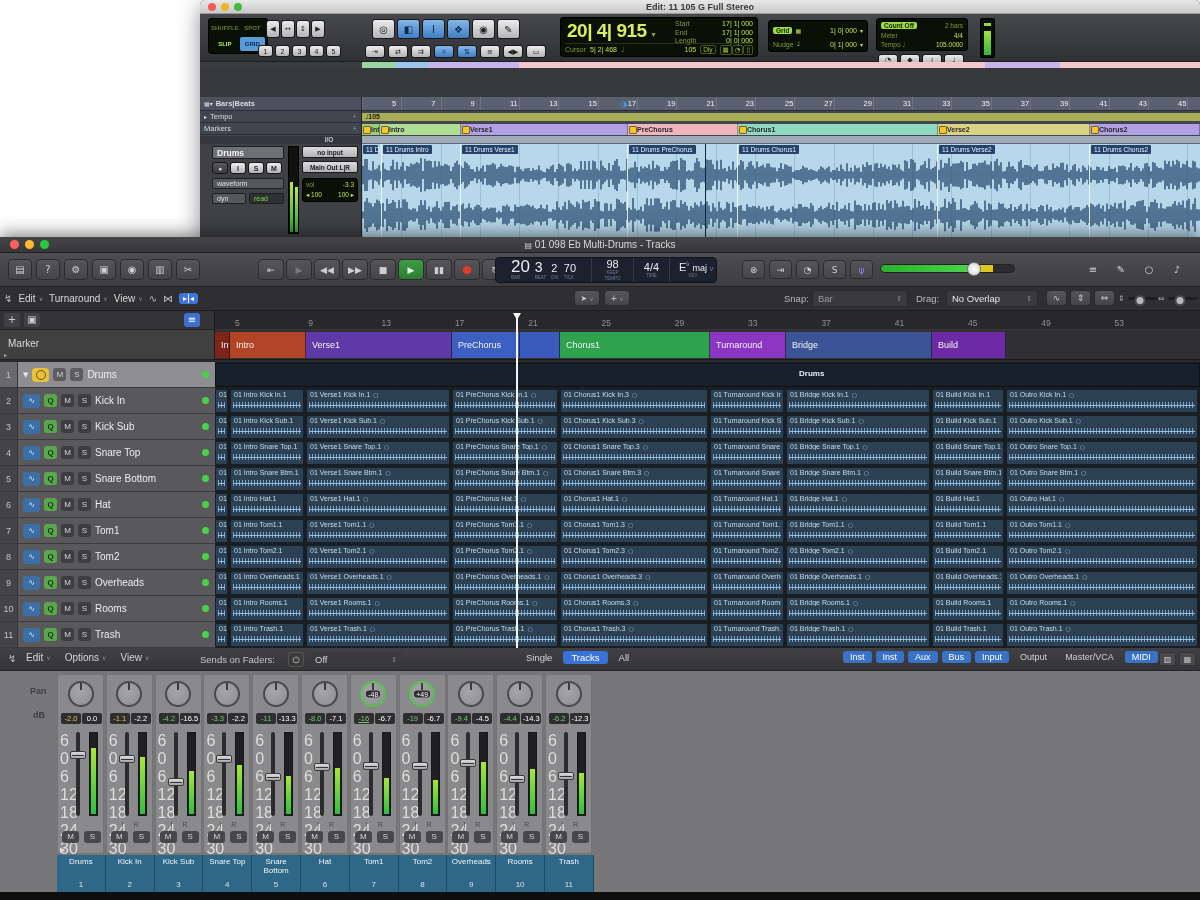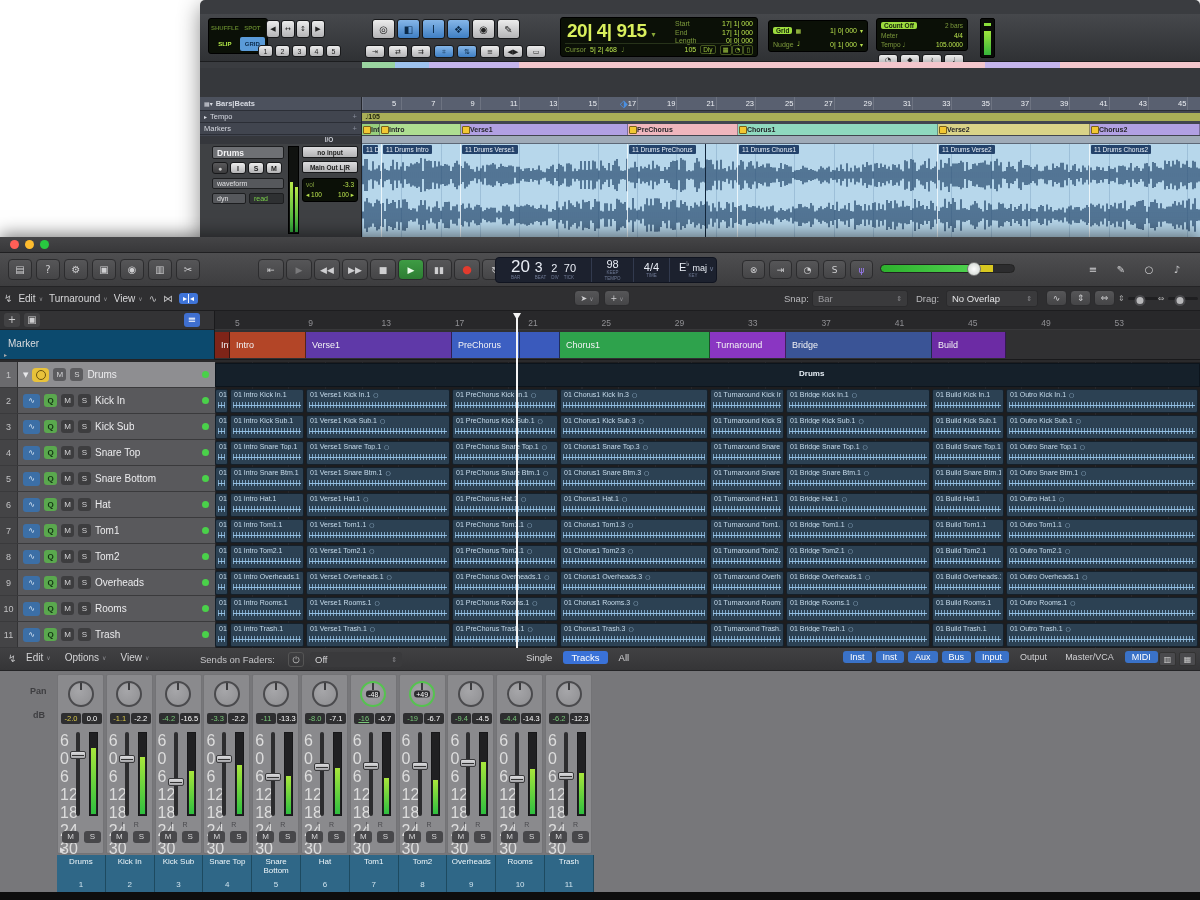--- a/index.html
+++ b/index.html
@@ -146,21 +146,21 @@
   #lg-zoombtns{position:absolute;left:1046px;top:3px;display:flex;gap:3px;}
   #lg-zoombtns .lgbtn{width:21px;height:16px;font-size:9px;}
   .zslider{position:absolute;top:7px;height:8px;display:flex;align-items:center;gap:3px;color:#aaa;font-size:8px;}
   .zslider .track{width:30px;height:3px;background:#1f1f21;border-radius:2px;position:relative;}
   .zslider .knob{position:absolute;left:40%;top:-2px;width:7px;height:7px;background:#bns;background:#b8b8ba;border-radius:50%;}
   .lg-sidehead{position:absolute;left:0;top:74px;width:215px;height:19px;background:#333335;border-right:1px solid #1a1a1c;border-bottom:1px solid #222224;}
   .sh-btn{position:absolute;top:2px;width:16px;height:14px;background:#424244;border-radius:3px;color:#cdcdcf;font-size:10px;text-align:center;line-height:14px;}
   .sh-blue{background:#3f6fd0;color:#fff;}
   .lg-ruler{position:absolute;left:215px;top:74px;right:0;height:19px;background:#28282a;border-bottom:1px solid #38383a;}
   .lg-tick{position:absolute;bottom:1px;font-size:8.5px;color:#909094;}
-  .lg-sidemark{position:absolute;left:0;top:93px;width:215px;height:30px;background:#0c4a6e;border-right:1px solid #1a1a1c;border-bottom:1px solid #232325;}
+  .lg-sidemark{position:absolute;left:0;top:93px;width:215px;height:30px;background:#404040;border-right:1px solid #1a1a1c;border-bottom:1px solid #232325;}
   .lg-sidemark .lab{position:absolute;left:8px;top:8px;font-size:10px;color:#dcdcde;}
   .lg-sidemark .disc{position:absolute;left:4px;bottom:1px;font-size:6px;color:#a8a8aa;}
   #lg-arrange{position:absolute;left:215px;top:93px;right:0;height:30px;background:#303032;border-bottom:1px solid #19191b;}
   #lg-arrange div{position:absolute;top:2px;height:26px;font-size:9px;color:#f2f2f4;line-height:26px;padding-left:6px;white-space:nowrap;overflow:hidden;border-right:1px solid rgba(10,10,12,.55);}
   #lg-trackheads{position:absolute;left:0;top:125px;width:215px;height:286px;background:#48484a;}
   .trow{position:absolute;left:0;width:215px;height:26px;border-bottom:1px solid #3a3a3c;display:flex;}
   .trow .num{width:18px;background:#444446;border-right:1px solid #333335;font-size:9px;color:#c2c2c4;display:flex;align-items:center;justify-content:center;}
   .trow .hd{flex:1;background:#59595c;display:flex;align-items:center;gap:4px;padding:0 6px 0 5px;}
   .trow.sel .hd{background:#8e8e91;}
   .trow.sel .num{background:#6a6a6d;}
@@ -231,20 +231,26 @@
   .plate .pnum{position:absolute;left:0;right:0;bottom:3px;font-size:8px;color:#cfe3ee;}
   .mix-arrow{position:absolute;left:60px;top:198px;font-size:7px;color:#dcdcde;}
   .lg-bottombar{position:absolute;left:0;bottom:0;right:0;height:8px;background:#0e0e0e;}
 </style>
 </head>
 <body>
 
 <div id="canvas" data-name="desktop">
 
   <div id="pt" data-name="protools-window">
+    <div class="pt-titlebar" data-name="protools-titlebar">
+      <span class="tl" style="left:8px;background:#f05c54;" data-name="close-icon"></span>
+      <span class="tl" style="left:21px;background:#f0b428;" data-name="minimize-icon"></span>
+      <span class="tl" style="left:34px;background:#44bc44;" data-name="zoom-window-icon"></span>
+      <div class="pt-title" data-name="protools-window-title">Edit: 11 105 G Full Stereo</div>
+    </div>
     <div class="pt-toolbar" data-name="protools-toolbar">
       <div id="pt-modes" class="lcd" data-name="edit-mode-cluster">
           <div class="pt-mode" data-name="mode-shuffle">SHUFFLE</div>
           <div class="pt-mode" data-name="mode-spot">SPOT</div>
           <div class="pt-mode slip" data-name="mode-slip">SLIP</div>
           <div class="pt-mode gridon" data-name="mode-grid">GRID</div>
         </div>
       <div id="pt-zoomcluster" data-name="zoom-cluster">
           <div class="pt-btn g" data-name="zoom-left-icon">◀</div>
           <div class="pt-btn g" data-name="zoom-horizontal-icon">↔</div>
@@ -461,20 +467,21 @@
         </div>
       <div class="pt-editcursor" data-name="edit-cursor"></div>
     </div>
   </div>
 
   <div id="lg" data-name="logic-window">
     <div class="lg-titlebar" data-name="logic-titlebar">
       <span class="tl" style="left:10px;background:#ff5f57;" data-name="close-icon"></span>
       <span class="tl" style="left:25px;background:#febc2e;" data-name="minimize-icon"></span>
       <span class="tl" style="left:40px;background:#28c840;" data-name="zoom-window-icon"></span>
+      <div class="lg-title" data-name="logic-window-title"><span class="g" style="font-size:8px;">▤</span> <span>01 098 Eb Multi-Drums - Tracks</span></div>
     </div>
     <div class="lg-toolbar" data-name="logic-toolbar">
       <div id="lg-lefticons" data-name="view-toggle-cluster">
           <div class="lgbtn g" data-name="library-icon">▤</div>
           <div class="lgbtn g" data-name="quick-help-icon">?</div>
           <div class="lgbtn g" data-name="preferences-icon">⚙</div>
           <div class="lgbtn g" data-name="inspector-icon">▣</div>
           <div class="lgbtn g" data-name="smart-controls-icon">◉</div>
           <div class="lgbtn g" data-name="mixer-icon">▥</div>
           <div class="lgbtn g" data-name="editors-icon">✂</div>

